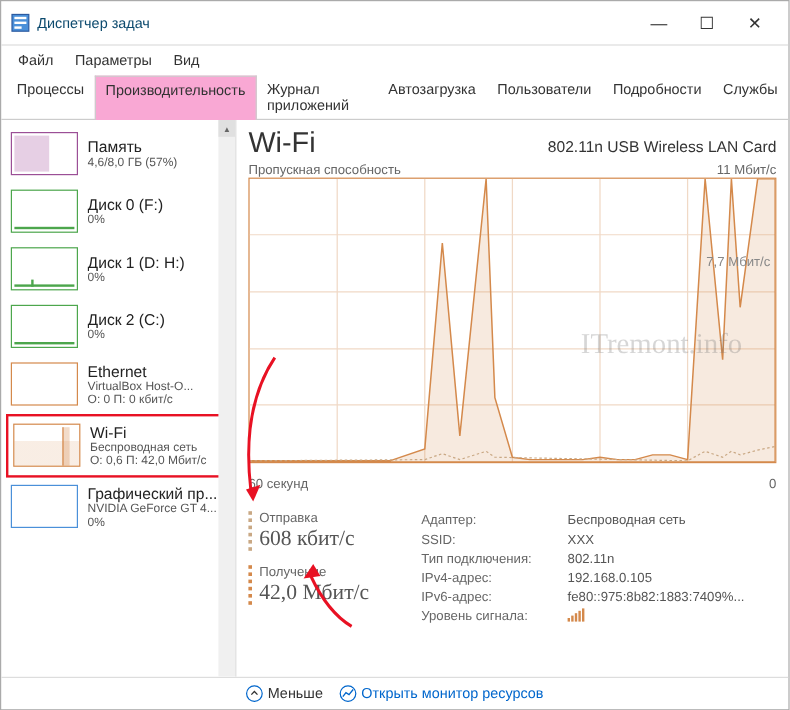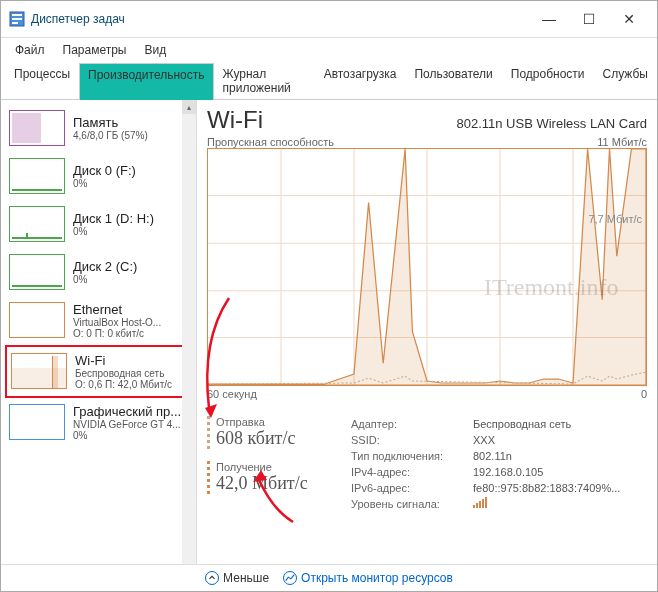--- a/index.html
+++ b/index.html
@@ -12,21 +12,21 @@
   .titlebar-ctrls { display: flex; gap: 0; }
   .titlebar-ctrl { width: 40px; height: 24px; display: flex; align-items: center; justify-content: center; font-size: 14px; color: #333; }
   
   
   .menubar { display: flex; padding: 2px 6px; gap: 2px; }
   .menuitem { padding: 3px 8px; font-size: 12px; color: #333; }
   
   
   .tabs { display: flex; border-bottom: 1px solid #ccc; padding-left: 4px; }
   .tab { padding: 4px 8px; font-size: 12px; color: #333; border: 1px solid transparent; border-bottom: none; }
-  .tab.active { border-color: #ccc; background: #14b8a6; position: relative; top: 1px; }
+  .tab.active { border-color: #ccc; background: #f9a8d4; position: relative; top: 1px; }
   
   
   .content { display: flex; flex: 1; overflow: hidden; }
   
   
   .sidebar { width: 196px; border-right: 1px solid #ddd; overflow-y: auto; padding: 4px 2px 4px 4px; position: relative; }
   .sb-item { display: flex; padding: 6px 4px; gap: 8px; cursor: default; }
   .sb-item.selected { border: 2px solid #e81123; }
   .sb-thumb { width: 56px; height: 36px; border: 1px solid; flex-shrink: 0; background: #fff; position: relative; }
   .sb-thumb-inner { position: absolute; inset: 2px; }
@@ -45,21 +45,21 @@
   .thumb-wifi .peak { position: absolute; bottom: 0; right: 8px; width: 6px; height: 32px; background: rgba(212,137,75,0.3); border-left: 1px solid #d4894b; }
   .thumb-gpu { border-color: #4a90d9 !important; }
   
   
   .main { flex: 1; padding: 6px 10px; overflow: hidden; position: relative; }
   .main-head { display: flex; justify-content: space-between; align-items: baseline; margin-bottom: 2px; }
   .main-title { font-size: 24px; font-weight: 400; color: #333; }
   .main-adapter { font-size: 13px; color: #333; }
   .chart-head { display: flex; justify-content: space-between; font-size: 11px; color: #666; margin-bottom: 0; }
   .chart { width: 100%; height: 238px; border: 1px solid #d4894b; position: relative; }
-  .chart-foot { display: flex; justify-content: space-between; font-size: 11px; color: #666; margin-top: 2px; }
+  .chart-foot { display: flex; justify-content: space-between; font-size: 11px; color: #666; margin-top: 12px; }
   
   
   .stats { display: flex; gap: 14px; margin-top: 16px; }
   .stats-left { width: 130px; }
   .stat-block { border-left: 3px dotted; padding-left: 6px; margin-bottom: 12px; }
   .stat-block.send { border-color: #c9a884; }
   .stat-block.recv { border-color: #d4894b; }
   .stat-label { font-size: 11px; color: #666; }
   .stat-value { font-size: 18px; color: #555; font-family: Liberation Serif, serif; }
   .stats-right { flex: 1; }

